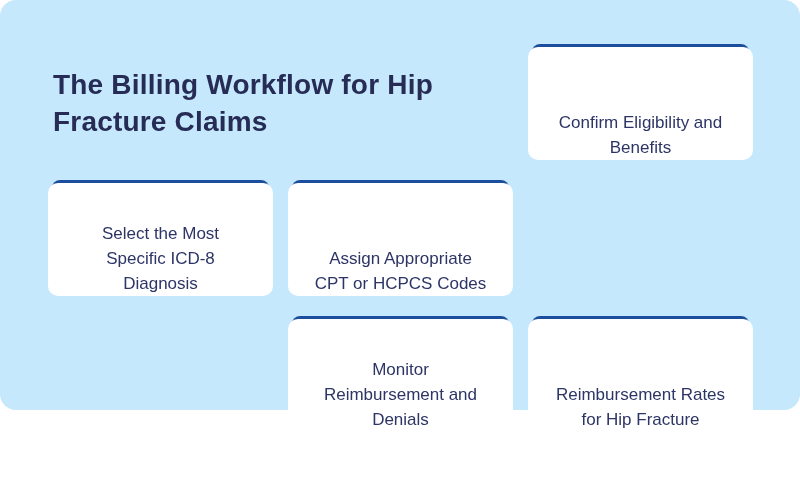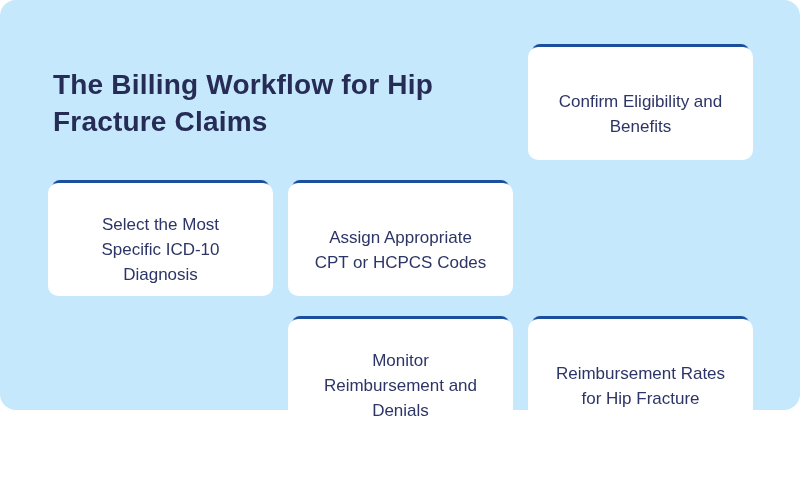--- a/index.html
+++ b/index.html
@@ -52,21 +52,21 @@
     background: var(--accent-bar);
     border-radius: 8px 8px 0 0;
   }
   .card-body {
     position: absolute;
     top: 3px; left: 0; right: 0; bottom: 0;
     background: var(--card-bg);
     border-radius: 10px;
     display: flex;
     justify-content: center;
-    align-items: center;
+    align-items: flex-end;
     padding-top: 20px;
   }
   .card-label {
     max-width: 176px;
     text-align: center;
     font-size: 17px;
     line-height: 25px;
     font-weight: 500;
     color: var(--card-text);
   }
@@ -89,21 +89,21 @@
     <div class="card r1c3">
       <div class="card-accent"></div>
       <div class="card-body">
         <p class="card-label">Confirm Eligibility and Benefits</p>
       </div>
     </div>
 
     <div class="card r2c1">
       <div class="card-accent"></div>
       <div class="card-body">
-        <p class="card-label">Select the Most Specific ICD-10 Diagnosis</p>
+        <p class="card-label">Select the Most Specific ICD-8 Diagnosis</p>
       </div>
     </div>
 
     <div class="card r2c2">
       <div class="card-accent"></div>
       <div class="card-body">
         <p class="card-label">Assign Appropriate CPT or HCPCS Codes</p>
       </div>
     </div>
 

